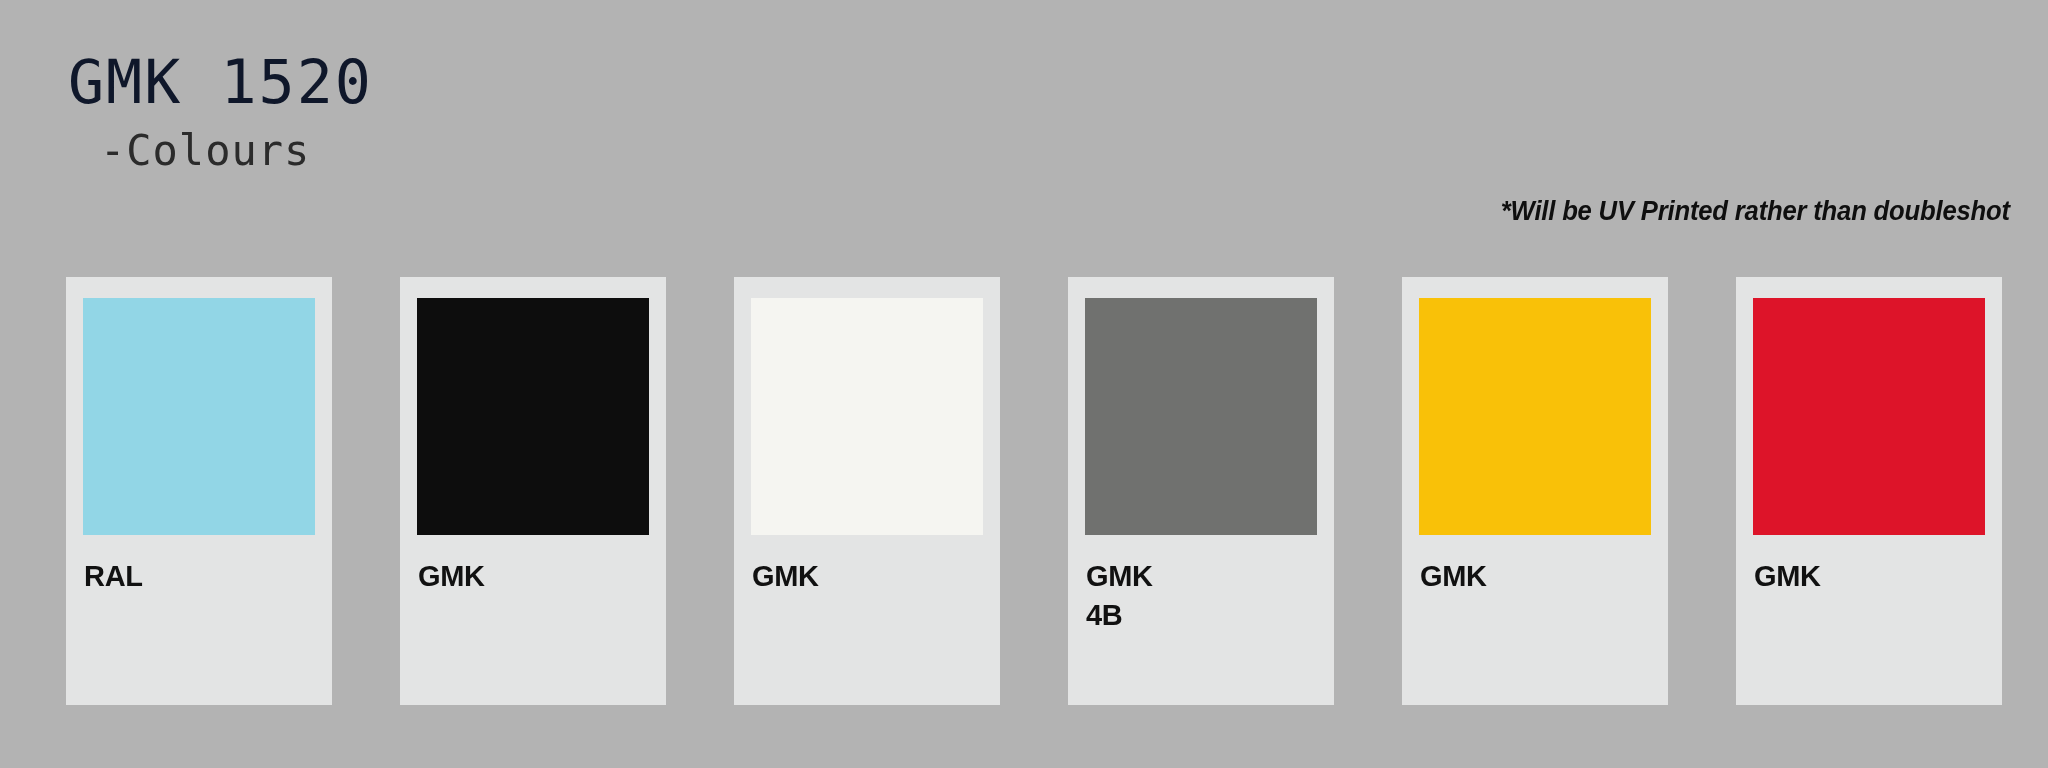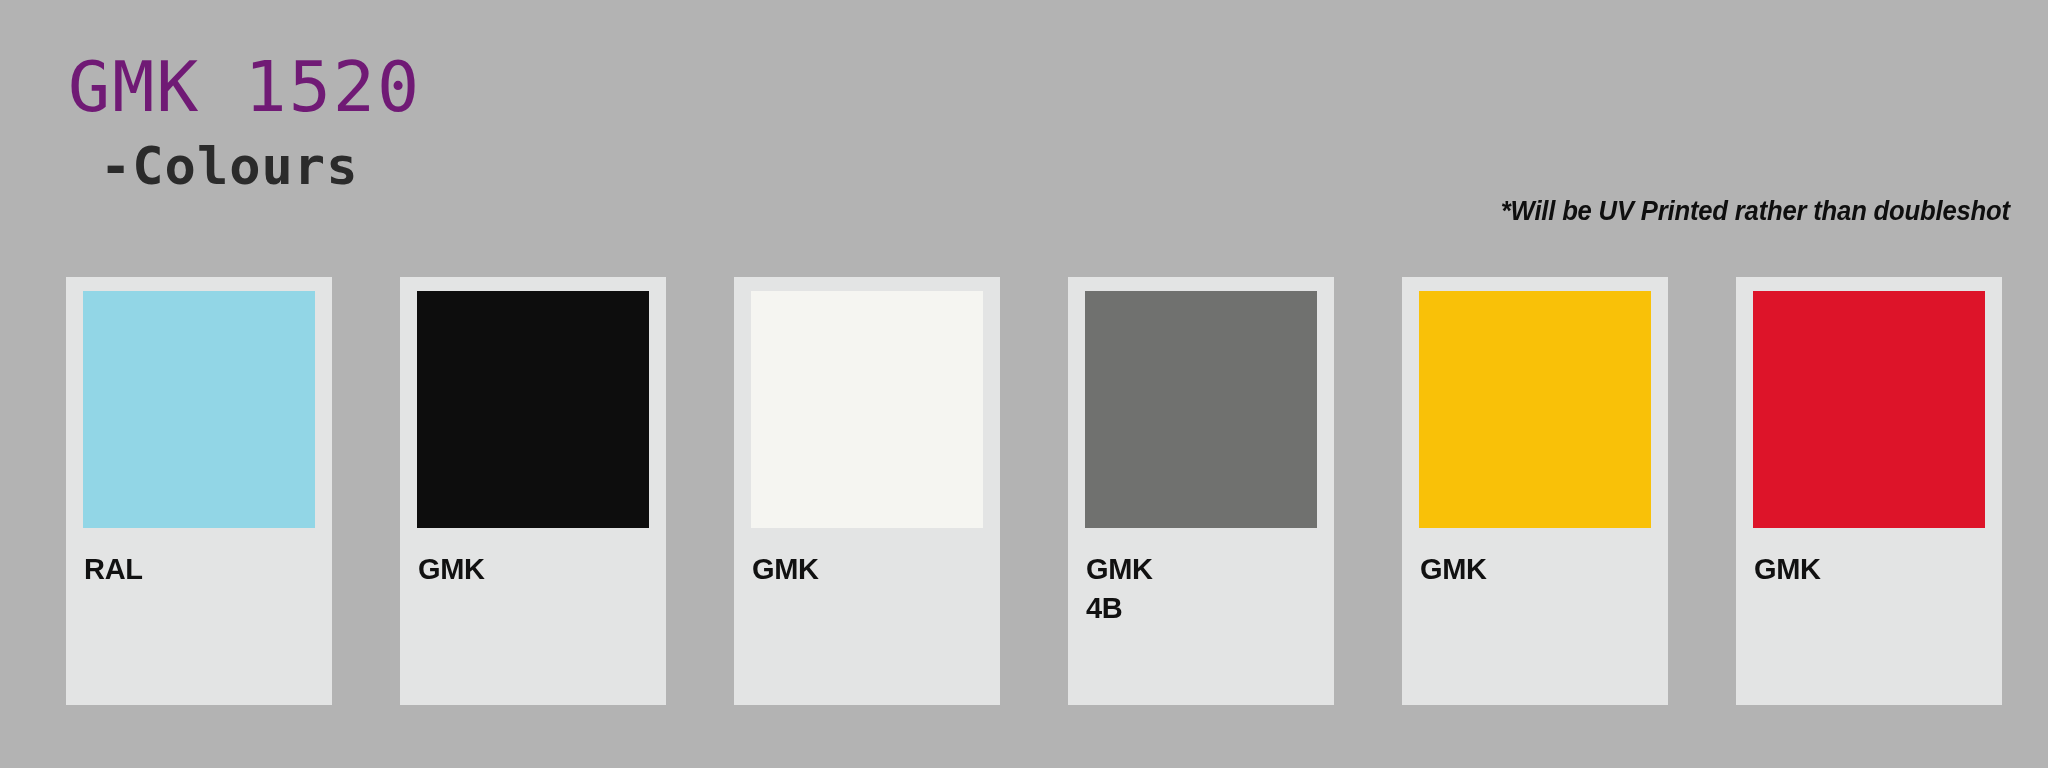--- a/index.html
+++ b/index.html
@@ -25,35 +25,35 @@
   
   .header {
     position: absolute;
     left: 68px;
     top: 52px;
     width: 700px;
   }
 
   .title {
     font-family: "DejaVu Sans Mono", "Liberation Mono", monospace;
-    font-size: 70px;
+    font-size: 60px;
     line-height: 1.0;
     letter-spacing: 2px;
-    color: #701a75;
+    color: #0f172a;
     font-weight: 400;
     white-space: pre;
   }
 
   .subtitle {
     font-family: "DejaVu Sans Mono", "Liberation Mono", monospace;
-    font-size: 52px;
+    font-size: 42px;
     line-height: 1.0;
     letter-spacing: 1px;
     color: #2b2b2b;
-    font-weight: 700;
+    font-weight: 400;
     margin-top: 18px;
     margin-left: 32px;
     white-space: pre;
   }
 
   .footnote {
     position: absolute;
     right: 38px;
     top: 196px;
     font-family: "Liberation Sans", sans-serif;
@@ -75,21 +75,21 @@
     width: 1940px;
     height: 428px;
     display: flex;
     gap: 68px;
   }
 
   .swatch-card {
     width: 266px;
     height: 428px;
     background: #e3e4e4;
-    padding: 14px 0 0 17px;
+    padding: 21px 0 0 17px;
     position: relative;
     flex: 0 0 auto;
   }
 
   .swatch-chip {
     width: 232px;
     height: 237px;
     display: block;
   }
 

